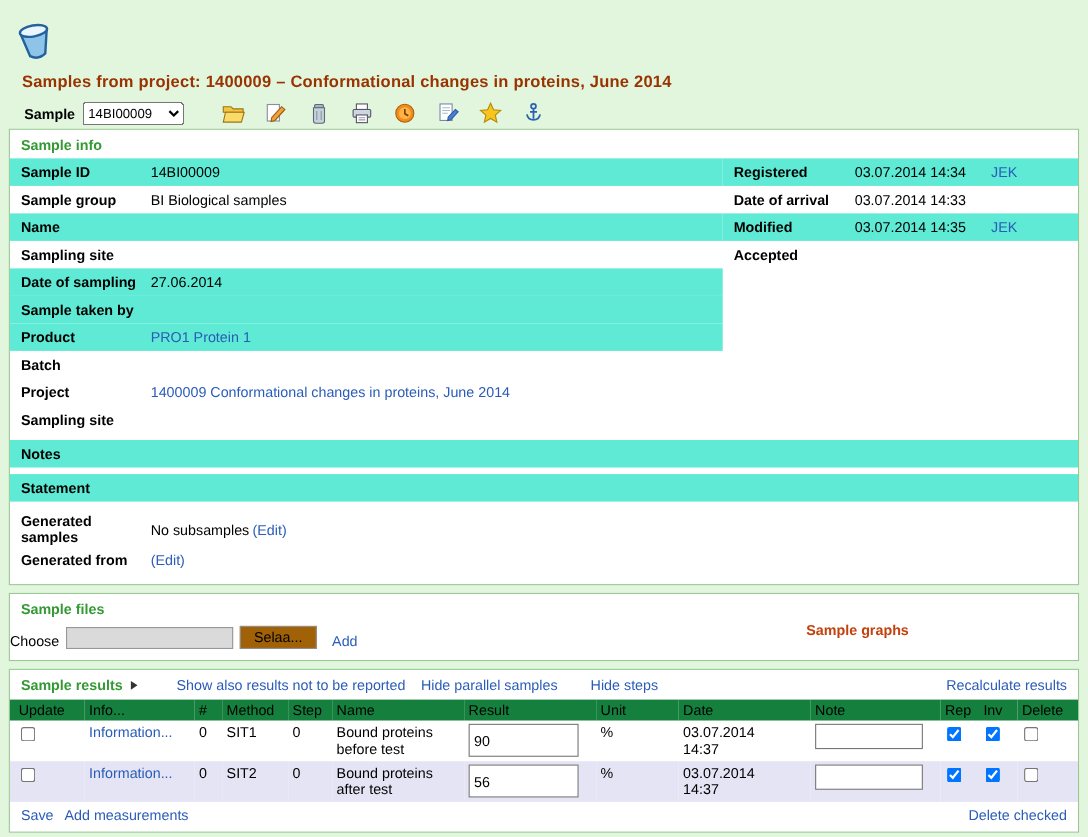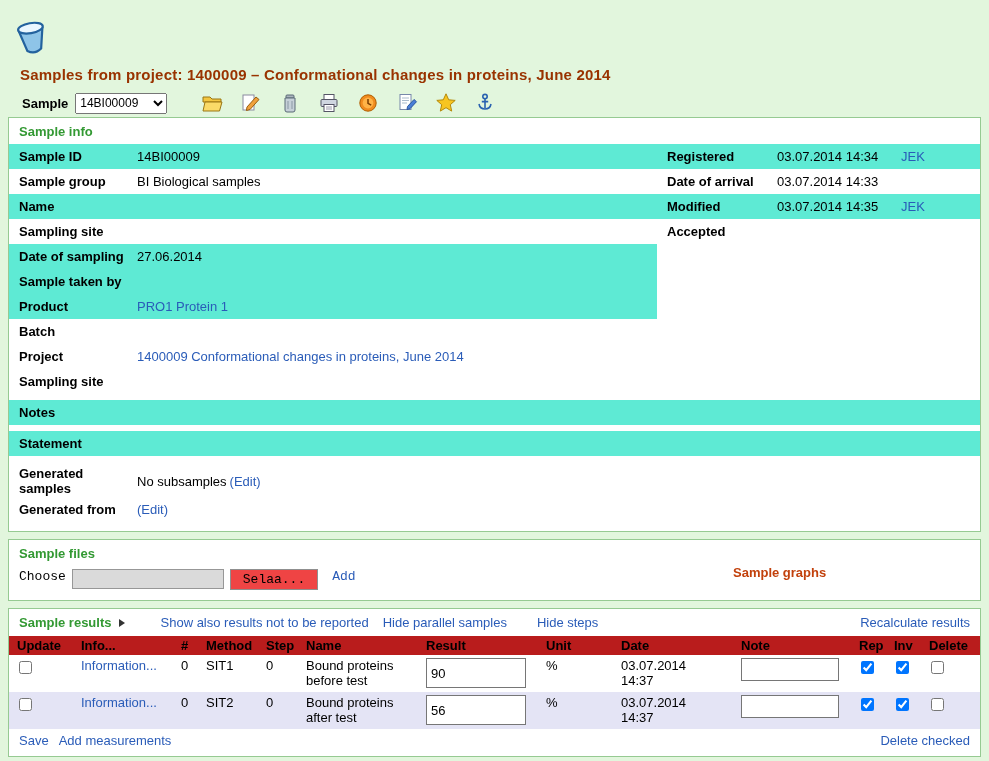--- a/index.html
+++ b/index.html
@@ -41,38 +41,38 @@
   .rvalue { flex:0 0 124px; }
   .irow.full { margin:0 0 0 0; }
   .irow.mt { margin-top:6px; }
   .gen-row { display:flex; align-items:center; min-height:27px; }
   .gen-row.first { margin-top:10px; }
   .gen-value { margin-right:3px; }
   .panel-bottom-pad { height:8px; }
 
   
   .files-panel { position:relative; }
-  .files-row { display:flex; align-items:flex-start; gap:6px; padding:3px 10px 10px;font-family:Liberation Mono, monospace; }
+  .files-row { display:flex; align-items:flex-end; gap:6px; padding:3px 0 10px; }
   .file-box { width:152px; height:20px; background:#dadada; border:1px solid #979797; display:inline-block; }
-  .browse-btn { font-size:13px; font-family:inherit; padding:1px 12px; background:#ef4444; border:1px solid #8f8f8f; height:21px; cursor:pointer; }
+  .browse-btn { font-size:13px; font-family:inherit; padding:1px 12px; background:#a16207; border:1px solid #8f8f8f; height:21px; cursor:pointer; }
   .add-link { margin-left:8px; }
   .graphs-header { position:absolute; left:724px; top:25px; color:#c2410c; font-weight:bold; }
 
   
   .results-strip { display:flex; align-items:center; padding:6px 10px 6px; }
   .results-title { color:#339933; font-weight:bold; }
   .arrow-right { display:inline-block; margin-left:7px; width:0; height:0;
     border-left:6px solid #333; border-top:4px solid transparent; border-bottom:4px solid transparent; }
   .strip-link1 { margin-left:36px; }
   .strip-link2 { margin-left:14px; }
   .strip-link3 { margin-left:30px; }
   .strip-recalc { margin-left:auto; }
 
   .results-table { width:100%; border-collapse:collapse; table-layout:fixed; }
-  .results-table th { background:#b91c1c; text-align:left; font-weight:bold; font-size:13px; padding:2px 4px; }
+  .results-table th { background:#15803d; text-align:left; font-weight:normal; font-size:13px; padding:2px 4px; }
   .results-table td { padding:3px 4px 4px; vertical-align:top; font-size:13px; }
   tr.alt td { background:#e4e4f5; }
   .cell-check { padding-left:8px !important; }
   .result-input { width:100px; height:30px; border:1px solid #767676; font-size:13px; font-family:inherit; padding:1px 4px; }
   .note-input { width:98px; height:23px; border:1px solid #767676; font-size:13px; font-family:inherit; padding:1px 4px; }
   input[type="checkbox"] { margin:3px 0 0 2px; }
 
   .results-footer { display:flex; gap:10px; padding:4px 10px 8px; }
   .footer-right { margin-left:auto; }
 </style>

